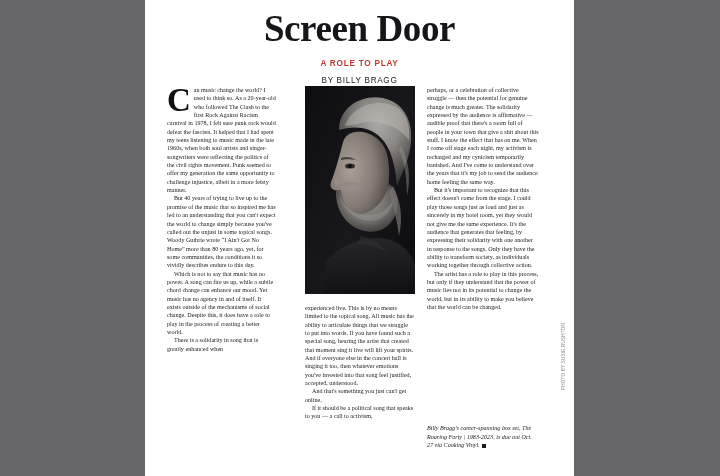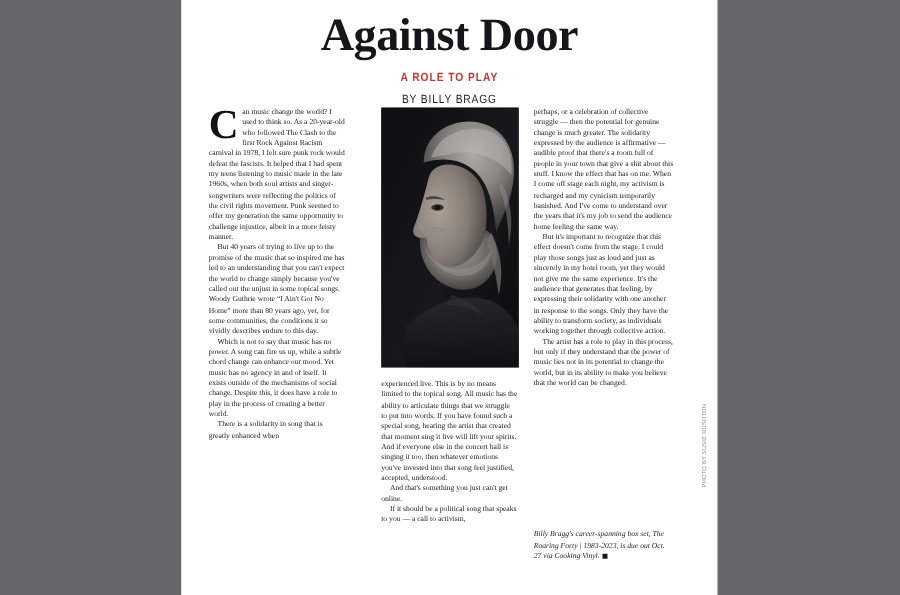--- a/index.html
+++ b/index.html
@@ -158,21 +158,21 @@
   }
 </style>
 </head>
 <body>
 
 <div class="viewport">
   <div class="page">
     <div class="page-inner">
 
       <div class="masthead">
-        <div class="headline">Against Door</div>
+        <div class="headline">Screen Door</div>
         <div class="kicker">A ROLE TO PLAY</div>
         <div class="byline">BY BILLY BRAGG</div>
       </div>
 
       <div class="photo">
         <svg width="110" height="208" viewBox="0 0 110 208">
           <defs>
             <linearGradient id="bg" x1="0" y1="0" x2="1" y2="1">
               <stop offset="0%" stop-color="#0e0e11"></stop>
               <stop offset="55%" stop-color="#18181c"></stop>

